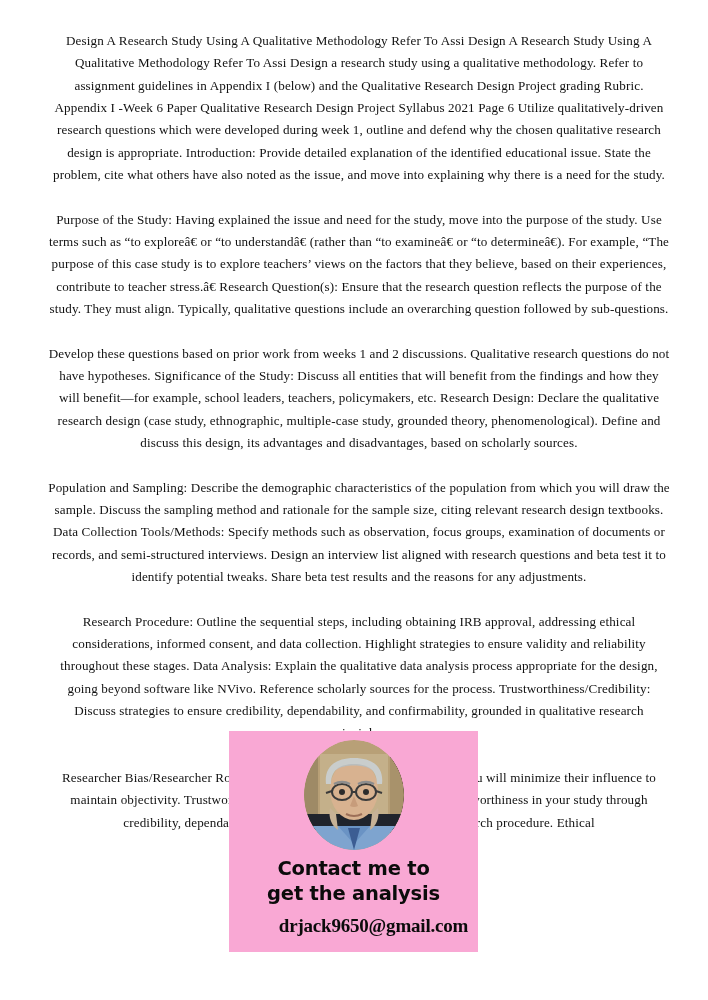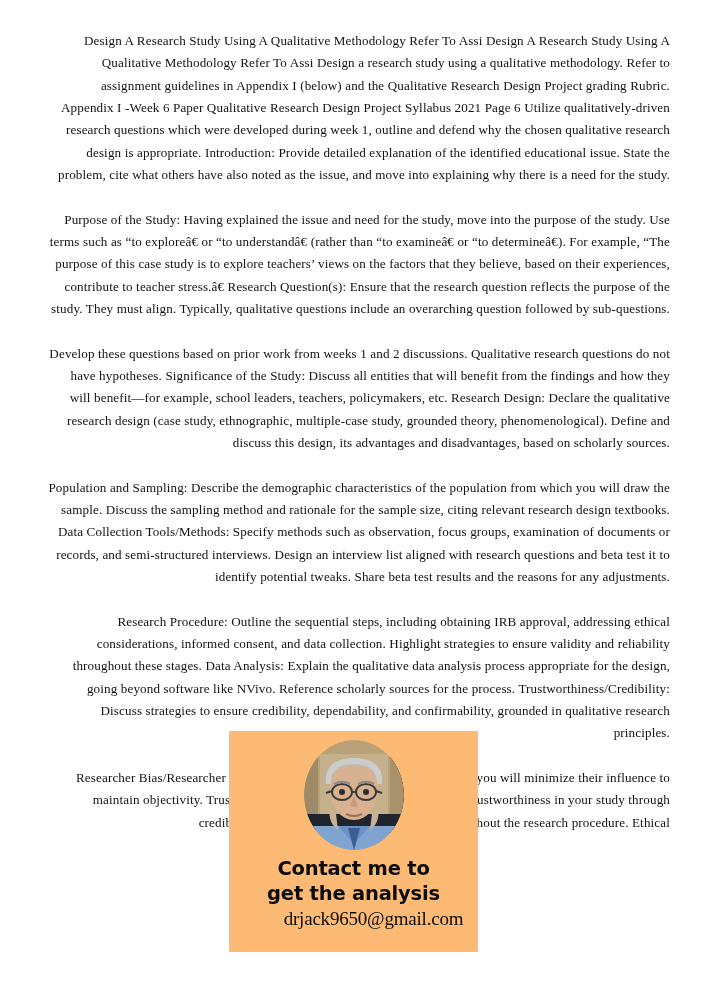--- a/index.html
+++ b/index.html
@@ -29,37 +29,37 @@
     left: 48px;
     top: 30px;
     width: 622px;
   }
 
   .para {
     font-size: 13.1px;
     line-height: 22.35px;
     color: #111111;
     margin: 0 0 22.3px 0;
-    text-align: right;
+    text-align: center;
     white-space: pre-line;
     letter-spacing: 0.01em;
   }
 
   .para:last-child {
     margin-bottom: 0;
   }
 
   
   #contact-overlay {
     position: absolute;
     left: 229px;
     top: 731px;
     width: 249px;
     height: 221px;
-    background: #fdba74;
+    background: #f9a8d4;
     overflow: hidden;
     z-index: 50;
     display: flex;
     flex-direction: column;
     align-items: center;
   }
 
   #contact-avatar {
     width: 100px;
     height: 110px;
@@ -86,25 +86,25 @@
     font-family: "DejaVu Sans", "Liberation Sans", sans-serif;
     font-weight: bold;
     font-size: 19.5px;
     line-height: 25px;
     color: #0b0b0b;
     letter-spacing: -0.2px;
   }
 
   #contact-email {
     font-family: "Liberation Serif", "DejaVu Serif", serif;
-    font-weight: normal;
+    font-weight: bold;
     font-size: 19px;
     line-height: 24px;
     color: #0b0b0b;
-    margin-top: 1px;
+    margin-top: 8px;
     text-align: center;
     width: 100%;
     letter-spacing: -0.2px;
     padding-left: 40px;
   }
 </style>
 </head>
 <body>
 
 <div id="doc-page">

